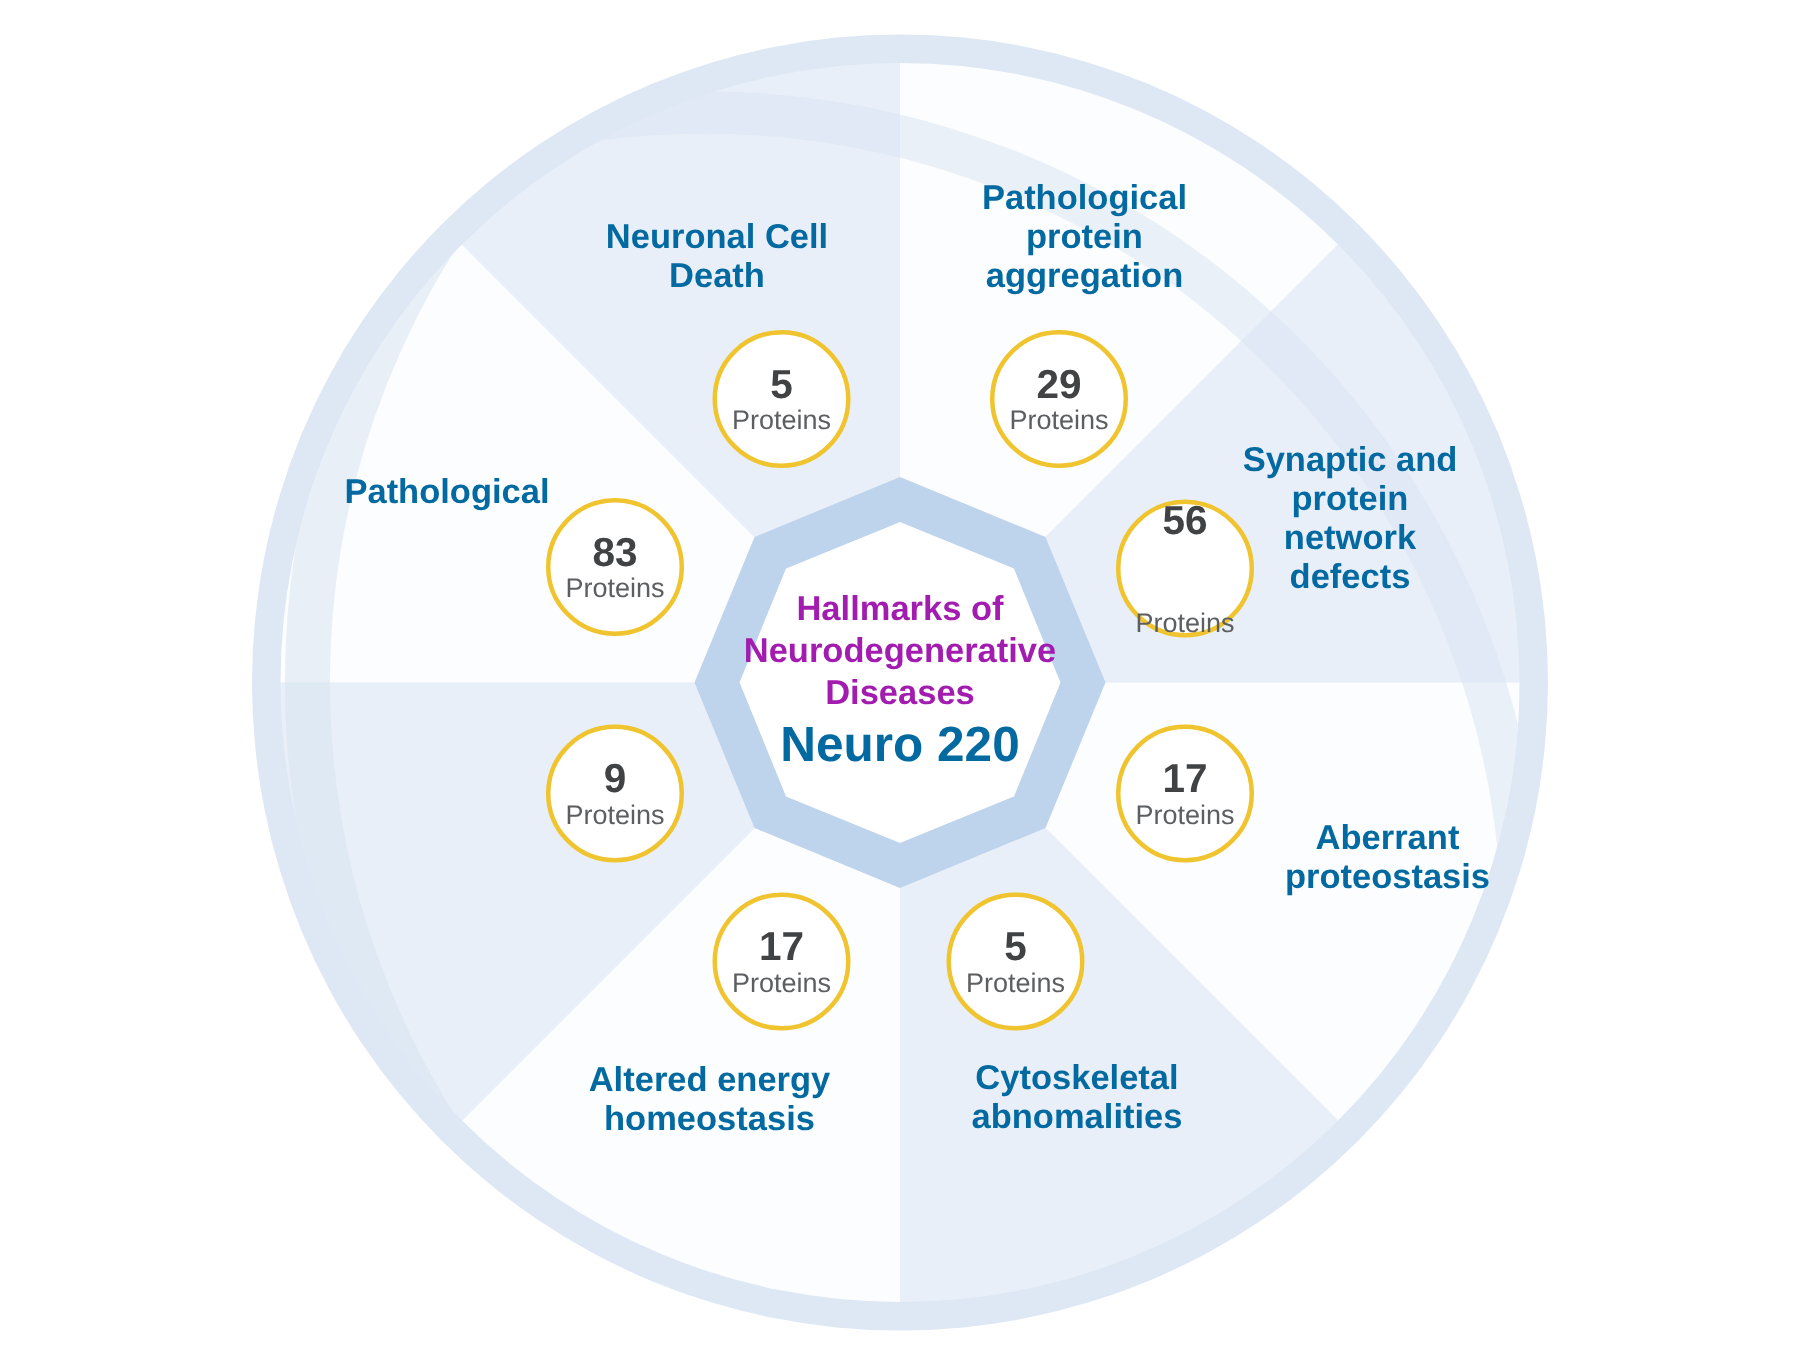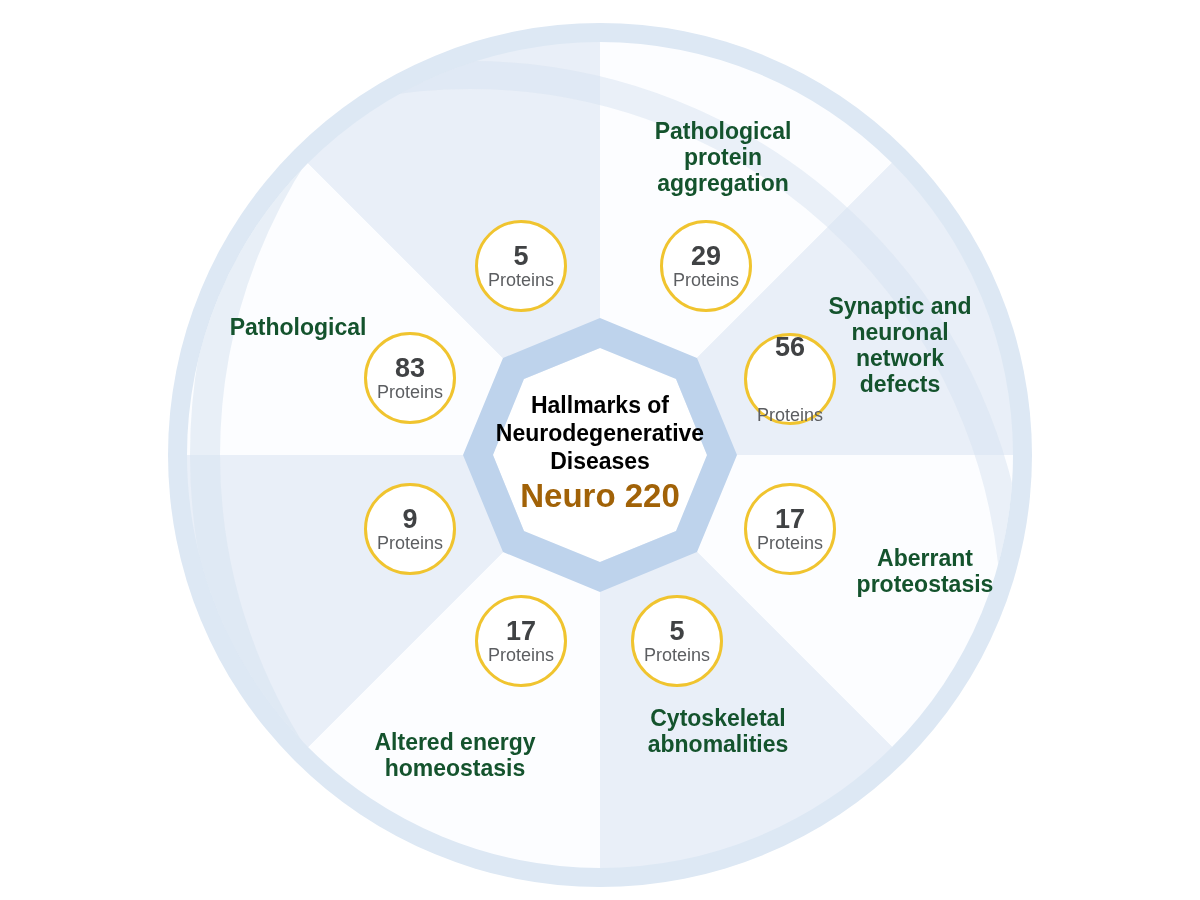--- a/index.html
+++ b/index.html
@@ -13,21 +13,21 @@
   }
   .bg-svg { position: absolute; left: 0; top: 0; }
 
   .seg-label {
     position: absolute;
     width: 220px;
     text-align: center;
     font-weight: 700;
     font-size: 23px;
     line-height: 26px;
-    color: #14532d;
+    color: #0369a1;
     white-space: pre-line;
   }
   .badge {
     position: absolute;
     width: 92px;
     height: 92px;
     box-sizing: border-box;
     border: 3px solid #f0c42f;
     border-radius: 50%;
     background: #ffffff;
@@ -49,33 +49,33 @@
   }
   .center-title {
     position: absolute;
     left: 440px;
     top: 391px;
     width: 320px;
     text-align: center;
     font-weight: 700;
     font-size: 23px;
     line-height: 28px;
-    color: #000000;
+    color: #a21caf;
     white-space: pre-line;
   }
   .center-subtitle {
     position: absolute;
     left: 440px;
     top: 478px;
     width: 320px;
     text-align: center;
     font-weight: 700;
     font-size: 33px;
     line-height: 36px;
-    color: #a16207;
+    color: #0369a1;
   }
 </style>
 </head>
 <body>
 
 <div class="canvas">
 
   <svg class="bg-svg" width="1200" height="900" viewBox="0 0 1200 900">
     <defs>
       <clipPath id="innerClip">
@@ -102,32 +102,34 @@
     <polygon points="600,348 676,379 707,455 676,531 600,562 524,531 493,455 524,379" fill="#ffffff"></polygon>
     <path fill-rule="evenodd" fill="#bed3ec" d="M600,318 L697,358 L737,455 L697,552 L600,592 L503,552 L463,455 L503,358 Z
              M600,348 L676,379 L707,455 L676,531 L600,562 L524,531 L493,455 L524,379 Z"></path>
   </svg>
 
   <div class="center-title">Hallmarks of
 Neurodegenerative
 Diseases</div>
   <div class="center-subtitle">Neuro 220</div>
 
+  <div class="seg-label" style="left:368px; top:144px;">Neuronal Cell
+Death</div>
   <div class="seg-label" style="left:613px; top:118px;">Pathological
 protein
 aggregation</div>
   <div class="seg-label" style="left:790px; top:293px;">Synaptic and
-neuronal
+protein
 network
 defects</div>
   <div class="seg-label" style="left:815px; top:545px;">Aberrant
 proteostasis</div>
   <div class="seg-label" style="left:608px; top:705px;">Cytoskeletal
 abnomalities</div>
-  <div class="seg-label" style="left:345px; top:706px;margin-top:23px;">Altered energy
+  <div class="seg-label" style="left:363px; top:706px;">Altered energy
 homeostasis</div>
   <div class="seg-label" style="left:188px; top:314px;">Pathological</div>
 
   <div class="badge" style="left:475px; top:220px;">
     <div class="badge-num">5</div>
     <div class="badge-unit">Proteins</div>
   </div>
   <div class="badge" style="left:660px; top:220px;">
     <div class="badge-num">29</div>
     <div class="badge-unit">Proteins</div>

